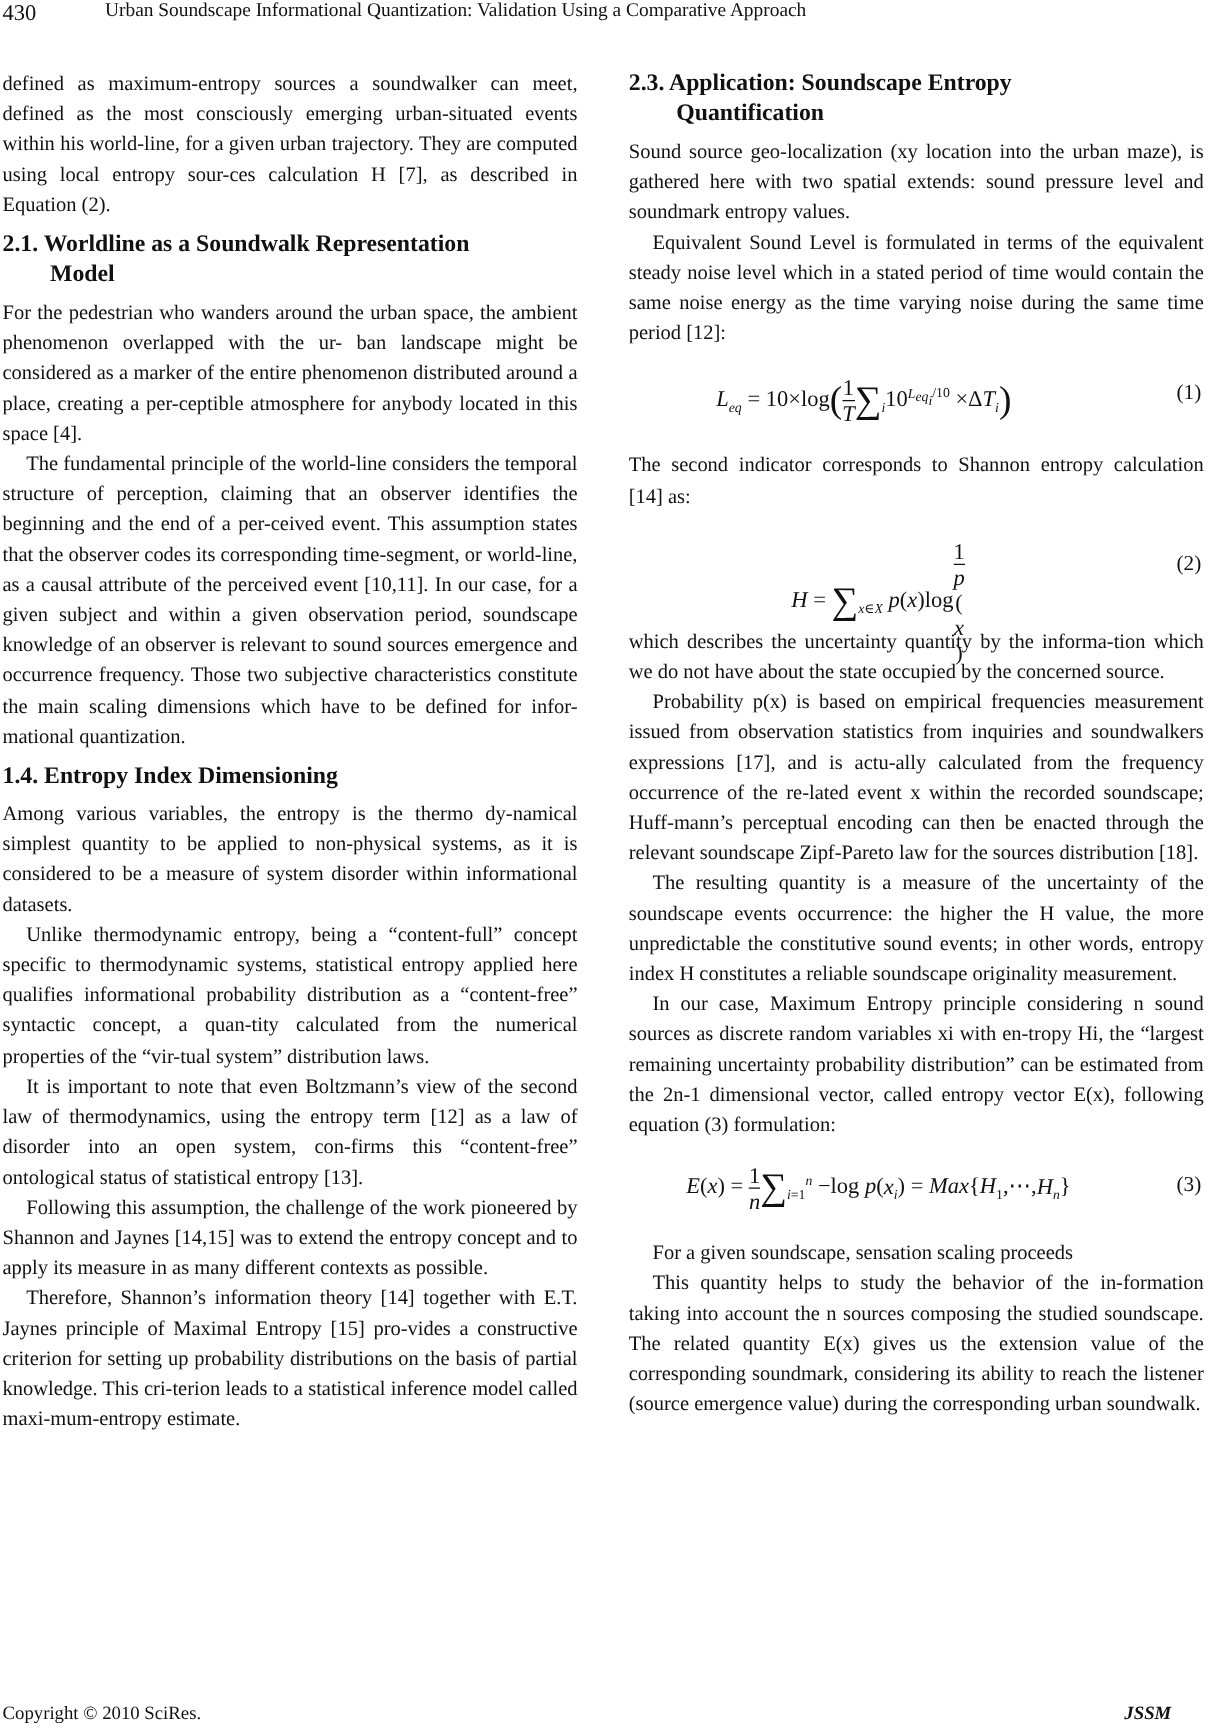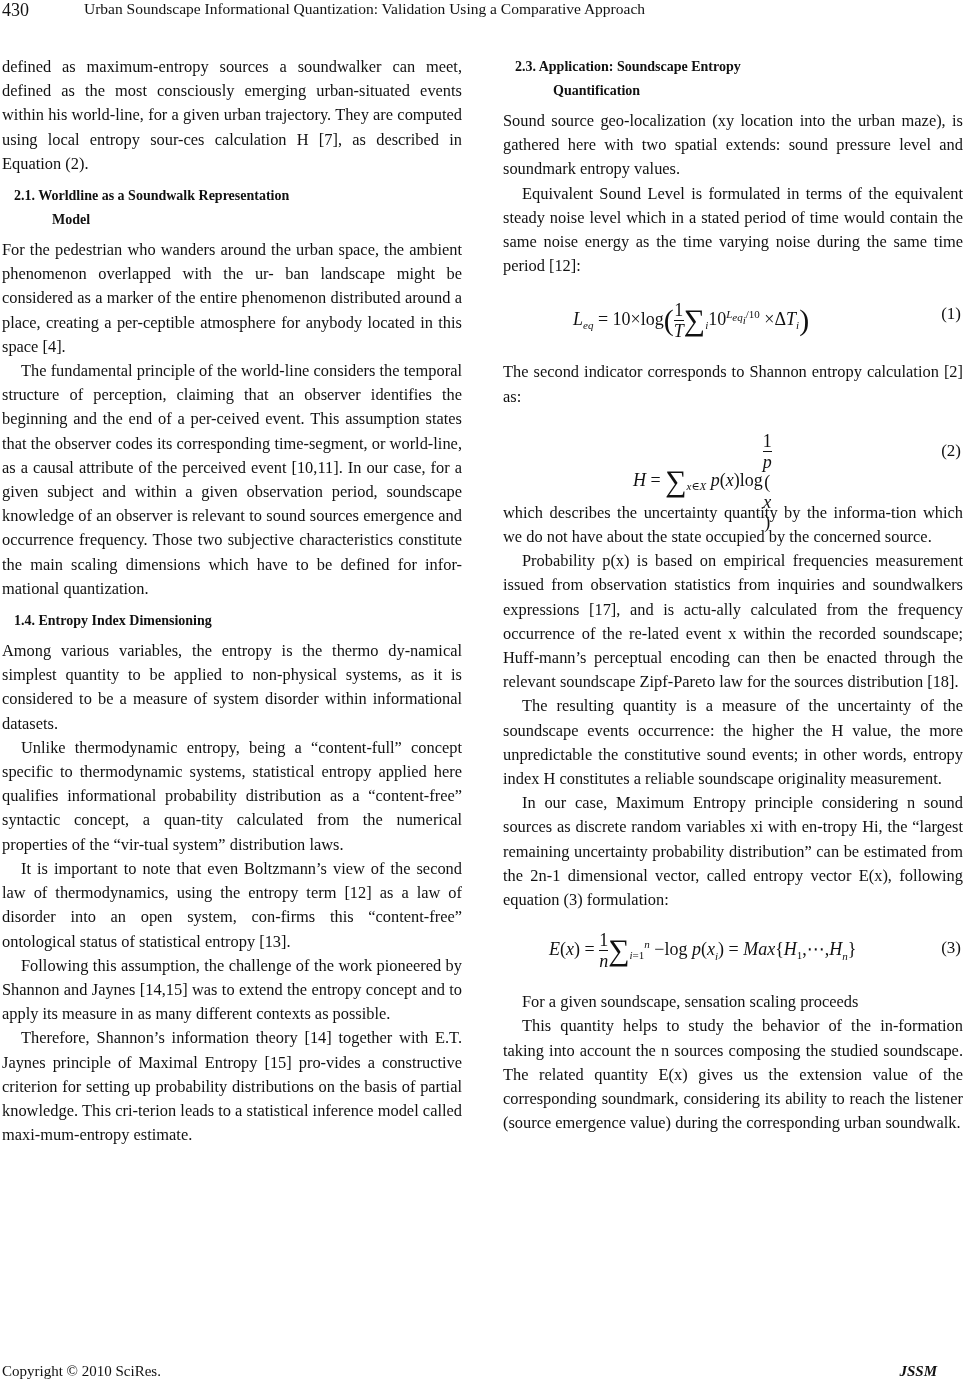--- a/index.html
+++ b/index.html
@@ -6,21 +6,21 @@
   body { width: 967px; height: 1386px; position: relative; overflow: hidden;
          font-family: "Liberation Serif", "DejaVu Serif", serif; color: #111; }
   .header { position: absolute; top: 0; left: 0; width: 967px; height: 26px; }
   .page-num { position: absolute; left: 2px; top: 0px; font-size: 18px; }
   .running-title { position: absolute; left: 84px; top: 0px; font-size: 15.5px; }
   .col { position: absolute; top: 55px; width: 460px; font-size: 16.4px; line-height: 24.2px; }
   .col.left { left: 2px; }
   .col.right { left: 503px; }
   p { margin: 0; text-align: justify; }
   p.ind { text-indent: 19px; }
-  h2 { font-size: 14px; font-weight: bold; margin: 12px; line-height: 24px; }
+  h2 { font-size: 19px; font-weight: bold; margin: 0; line-height: 24px; }
   h2 .cont { display: block; padding-left: 38px; }
   .sp-h { margin-top: 8px; margin-bottom: 6px; }
   .eq { position: relative; height: 70px; font-style: normal; }
   .eq .body { position: absolute; top: 18px; font-size: 18px; white-space: nowrap; }
   .eq .num { position: absolute; right: 2px; top: 24px; font-size: 17px; }
   .it { font-style: italic; }
   sub, sup { font-size: 11px; }
   .frac { display: inline-block; vertical-align: middle; text-align: center; }
   .frac span { display: block; line-height: 20px; }
   .frac .top { border-bottom: 1px solid #111; }
@@ -61,21 +61,21 @@
   <p>Sound source geo-localization (xy location into the urban maze), is gathered here with two spatial extends: sound pressure level and soundmark entropy values.</p>
   <p class="ind">Equivalent Sound Level is formulated in terms of the equivalent steady noise level which in a stated period of time would contain the same noise energy as the time varying noise during the same time period [12]:</p>
 
   <div class="eq" style="height:82px">
     <div class="body" style="left:70px;top:22px">
       <span class="it">L</span><sub class="it">eq</sub> = 10×log<span class="big">(</span><span class="frac"><span class="top">1</span><span class="it">T</span></span><span class="big">∑</span><sub class="it">i</sub>10<sup><span class="it">L<sub>eq<sub>i</sub></sub></span>/10</sup> ×Δ<span class="it">T</span><sub class="it">i</sub><span class="big">)</span>
     </div>
     <span class="num">(1)</span>
   </div>
 
-  <p>The second indicator corresponds to Shannon entropy calculation [2] as:</p>
+  <p>The second indicator corresponds to Shannon entropy calculation [14] as:</p>
 
   <div class="eq" style="height:92px">
     <div class="body" style="left:130px;top:22px">
       <span class="it">H</span> = <span class="big">∑</span><sub class="it">x∈X</sub> <span class="it">p</span>(<span class="it">x</span>)log<span class="frac"><span class="top">1</span><span><span class="it">p</span>(<span class="it">x</span>)</span></span>
     </div>
     <span class="num" style="top:30px">(2)</span>
   </div>
 
   <p>which describes the uncertainty quantity by the informa-tion which we do not have about the state occupied by the concerned source.</p>
   <p class="ind">Probability p(x) is based on empirical frequencies measurement issued from observation statistics from inquiries and soundwalkers expressions [17], and is actu-ally calculated from the frequency occurrence of the re-lated event x within the recorded soundscape; Huff-mann’s perceptual encoding can then be enacted through the relevant soundscape Zipf-Pareto law for the sources distribution [18].</p>

